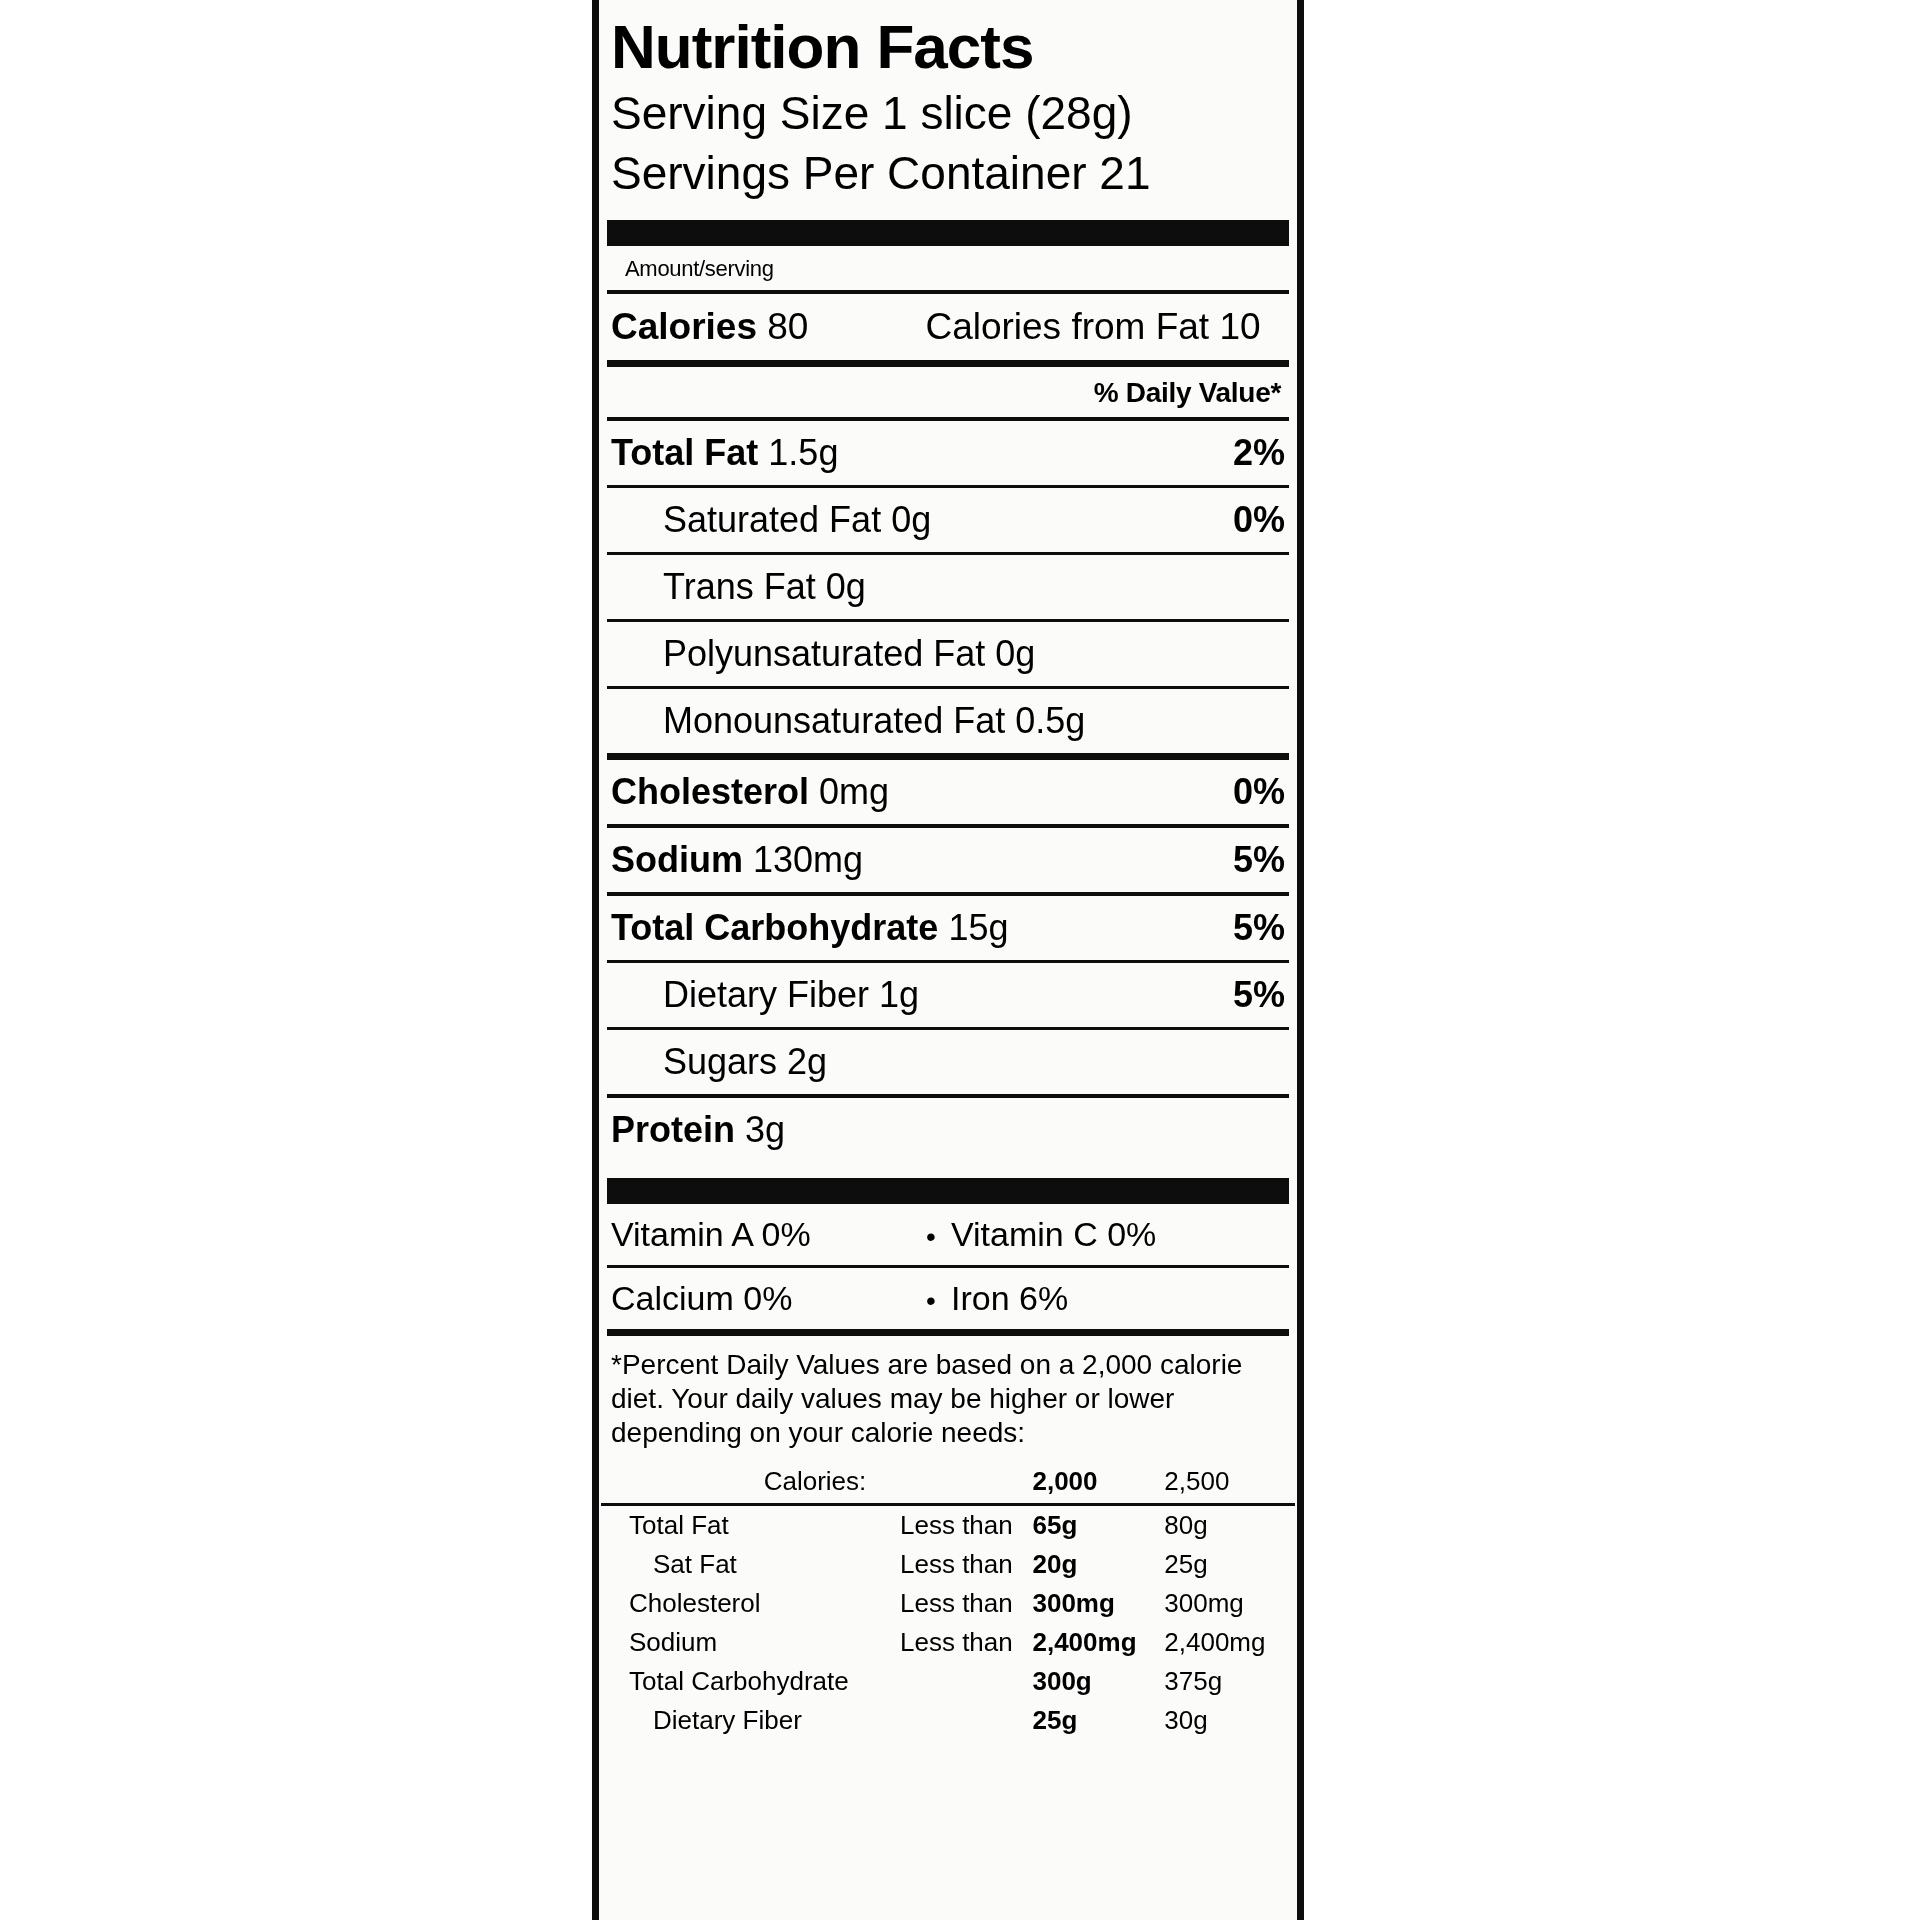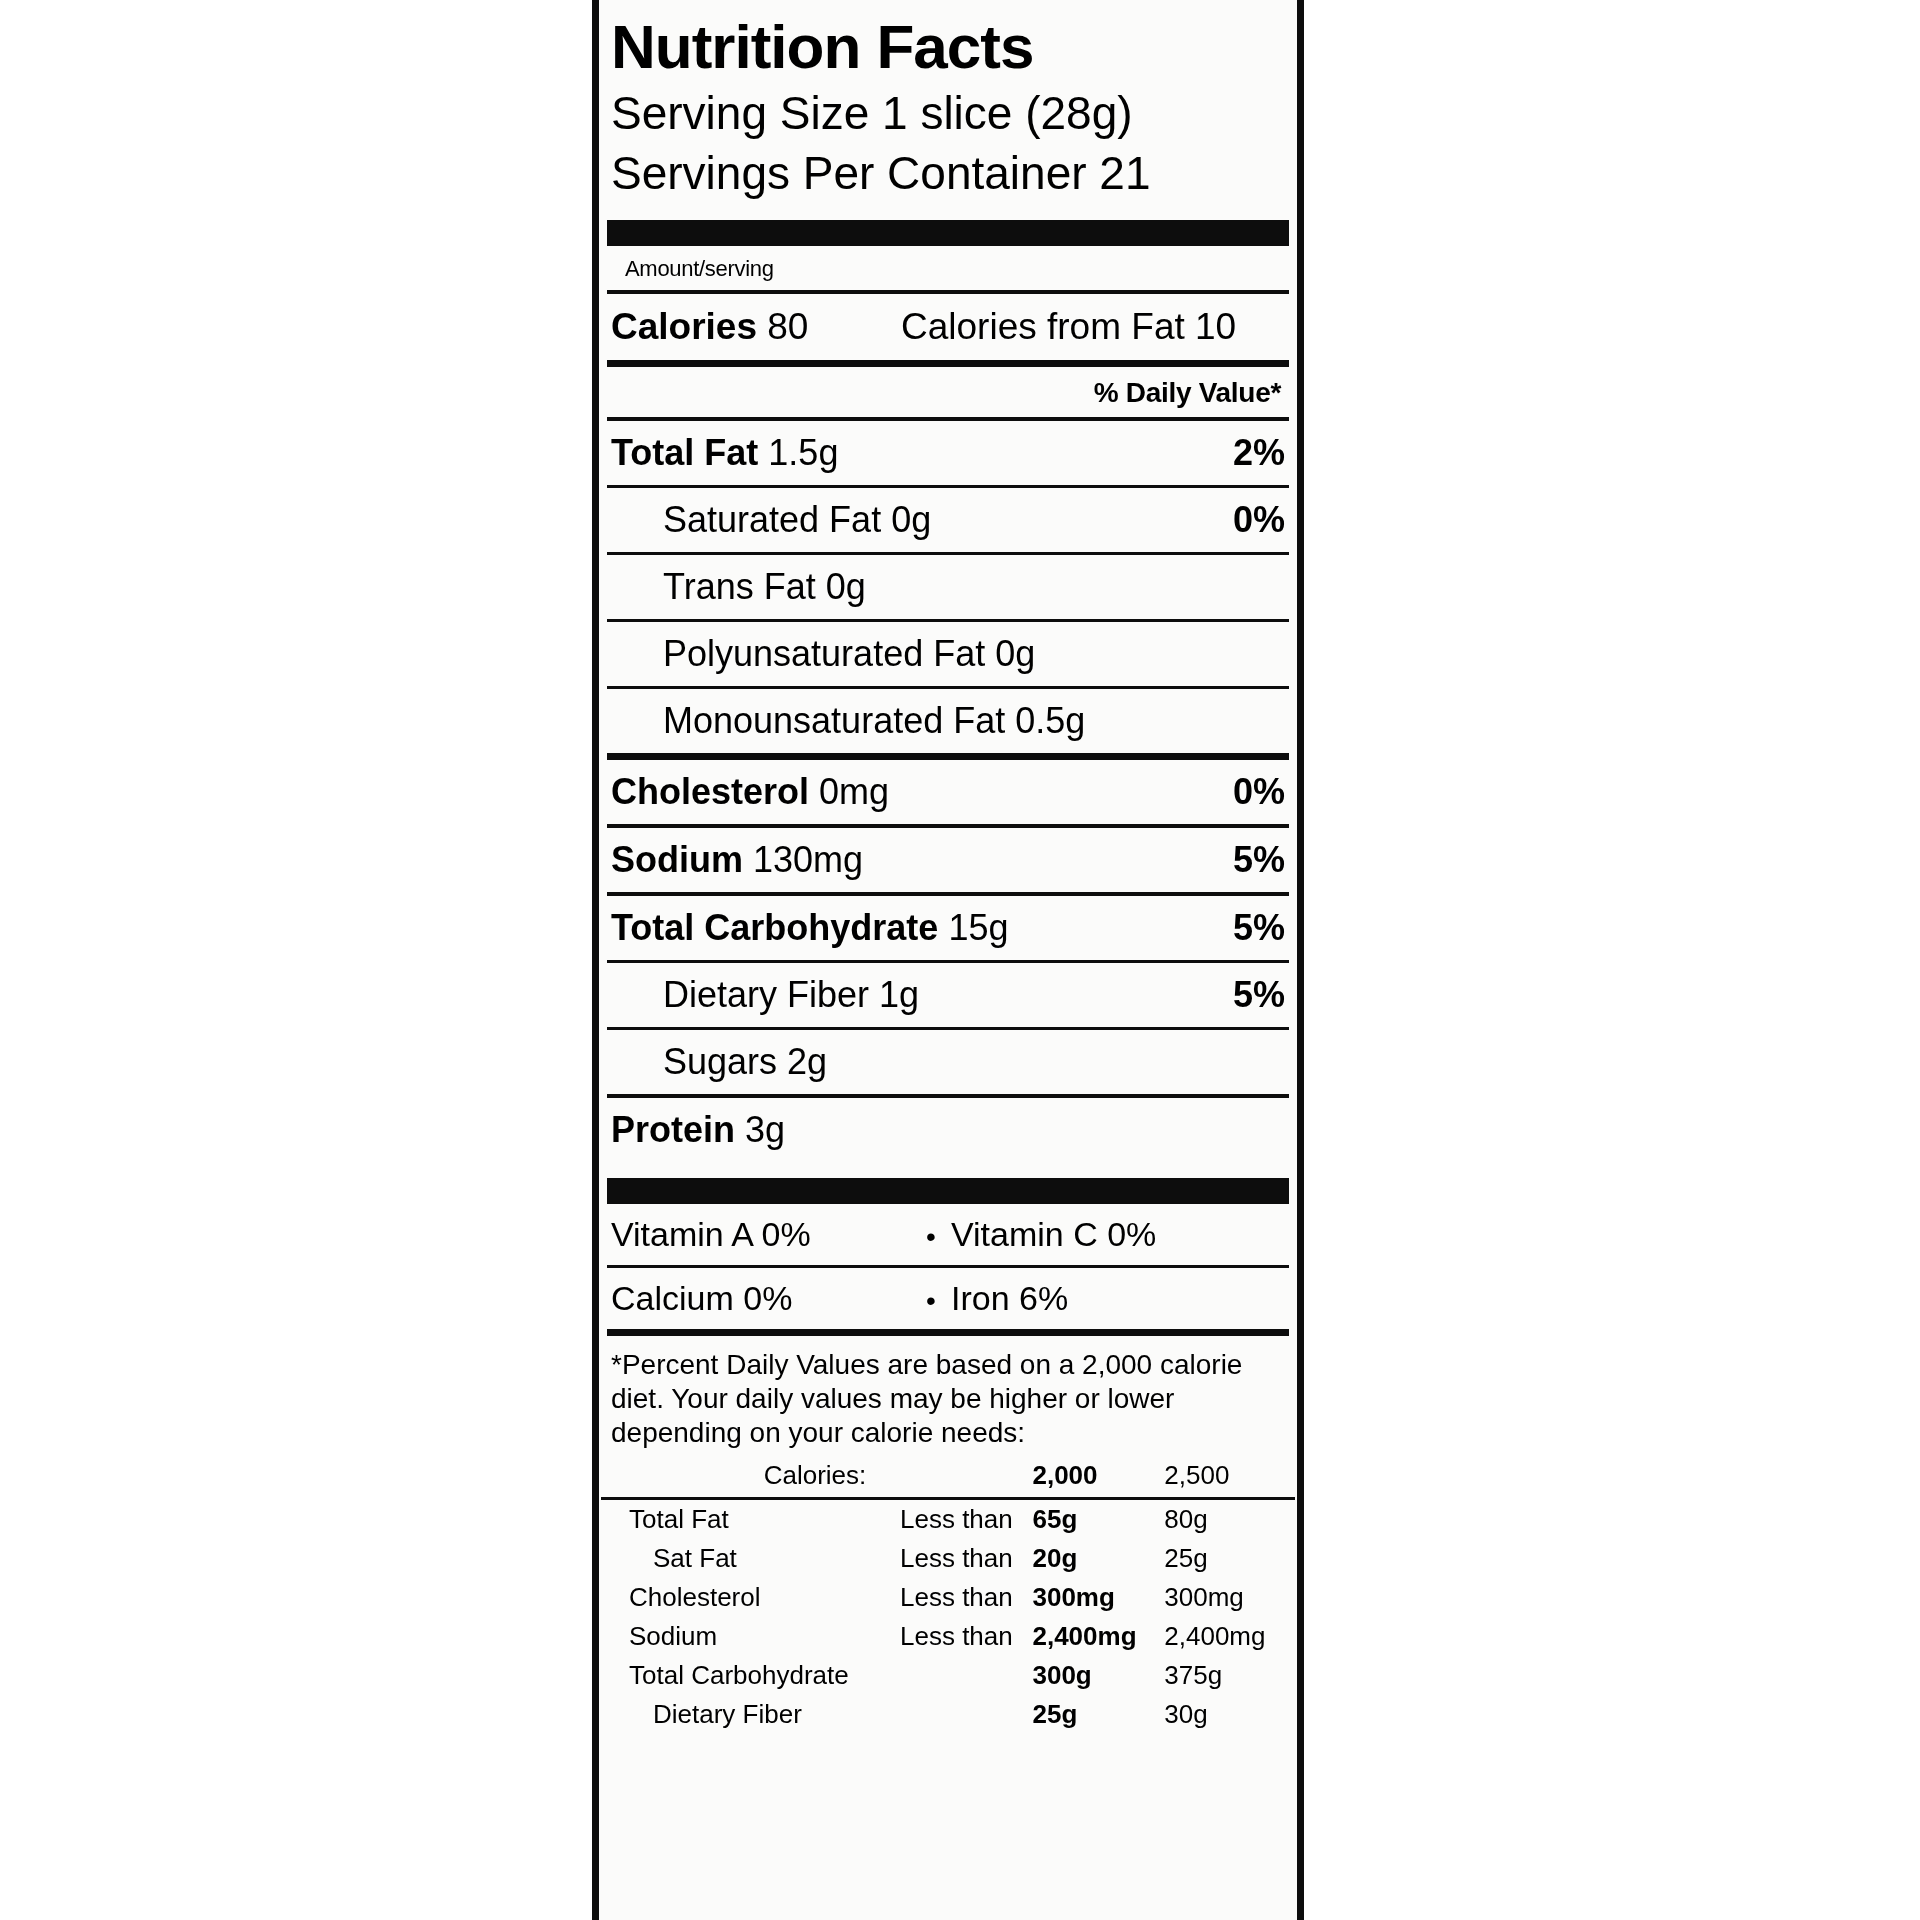--- a/index.html
+++ b/index.html
@@ -91,21 +91,21 @@
   .indent1 { padding-left: 52px; }
 
   .cal-row {
     display: flex;
     align-items: baseline;
     padding: 12px 10px 12px 10px;
     font-size: 37px;
     gap: 40px;
   }
   .cal-left { flex: 0 0 auto; width: 250px; }
-  .cal-right { flex: 1 1 auto; }
+  .cal-right { flex: 1 1 auto; text-align: center; }
 
   .dv-row {
     text-align: right;
     font-size: 28px;
     font-weight: bold;
     padding: 10px 14px 8px 0;
     letter-spacing: -0.3px;
   }
 
   .vit-row {
@@ -121,21 +121,21 @@
   .footnote {
     font-size: 28px;
     line-height: 1.22;
     padding: 12px 10px 6px 10px;
   }
 
   .dvtable {
     width: 100%;
     border-collapse: collapse;
     font-size: 26px;
-    margin-top: 0;
+    margin-top: 6px;
   }
   .dvtable td {
     padding: 4px 0 4px 0;
     vertical-align: baseline;
     white-space: nowrap;
   }
   .dvtable td.c1 { width: 248px; padding-left: 28px; }
   .dvtable td.c1.sub { padding-left: 52px; }
   .dvtable td.c2 { width: 178px; text-align: center; }
   .dvtable td.c3 { width: 150px; font-weight: bold; }

